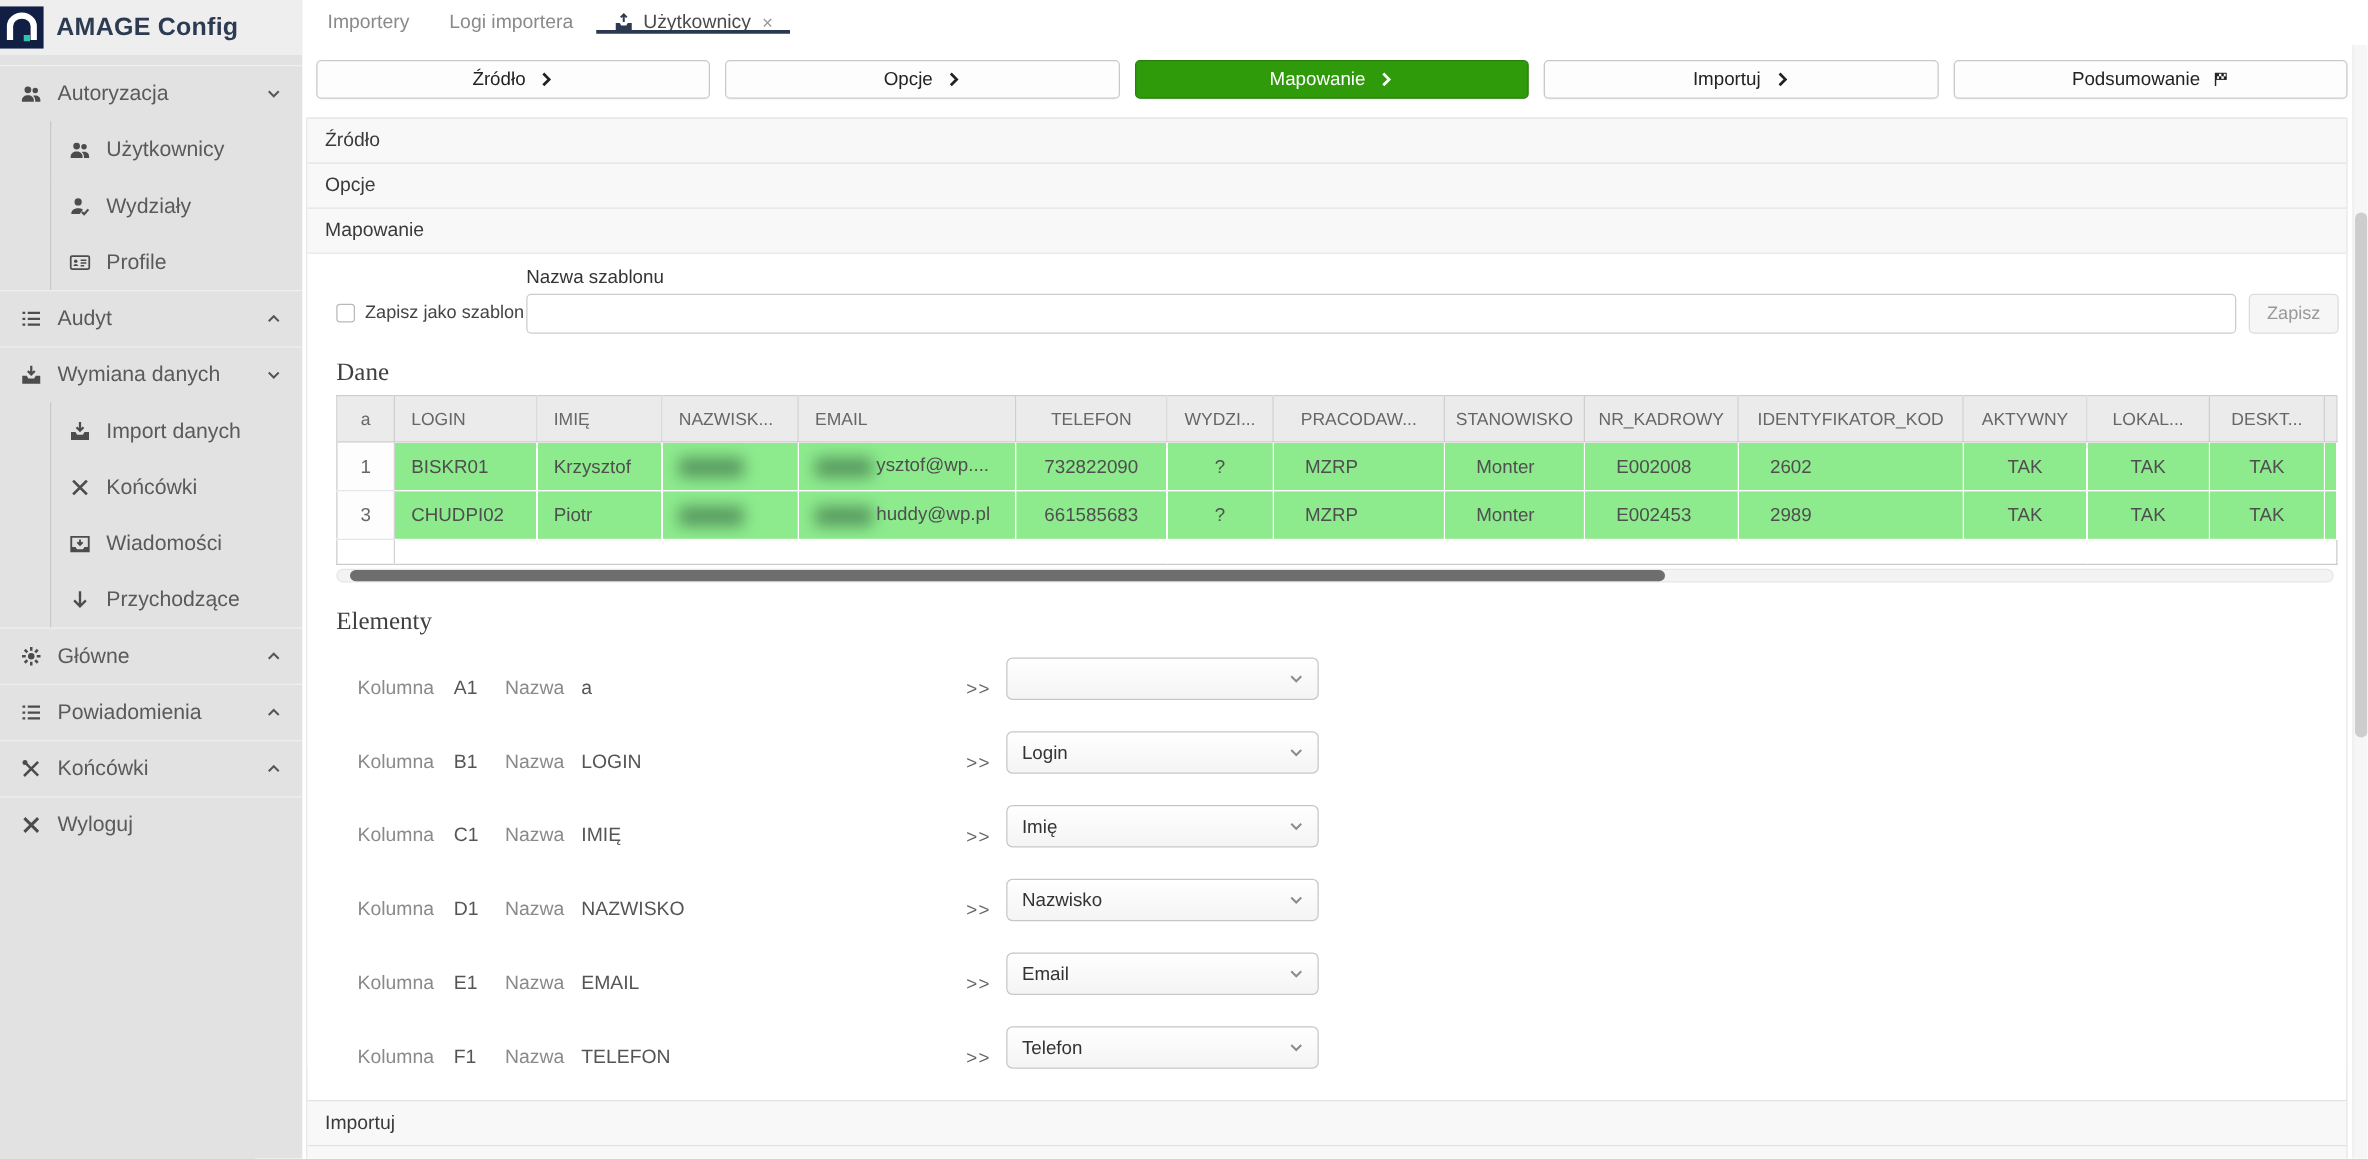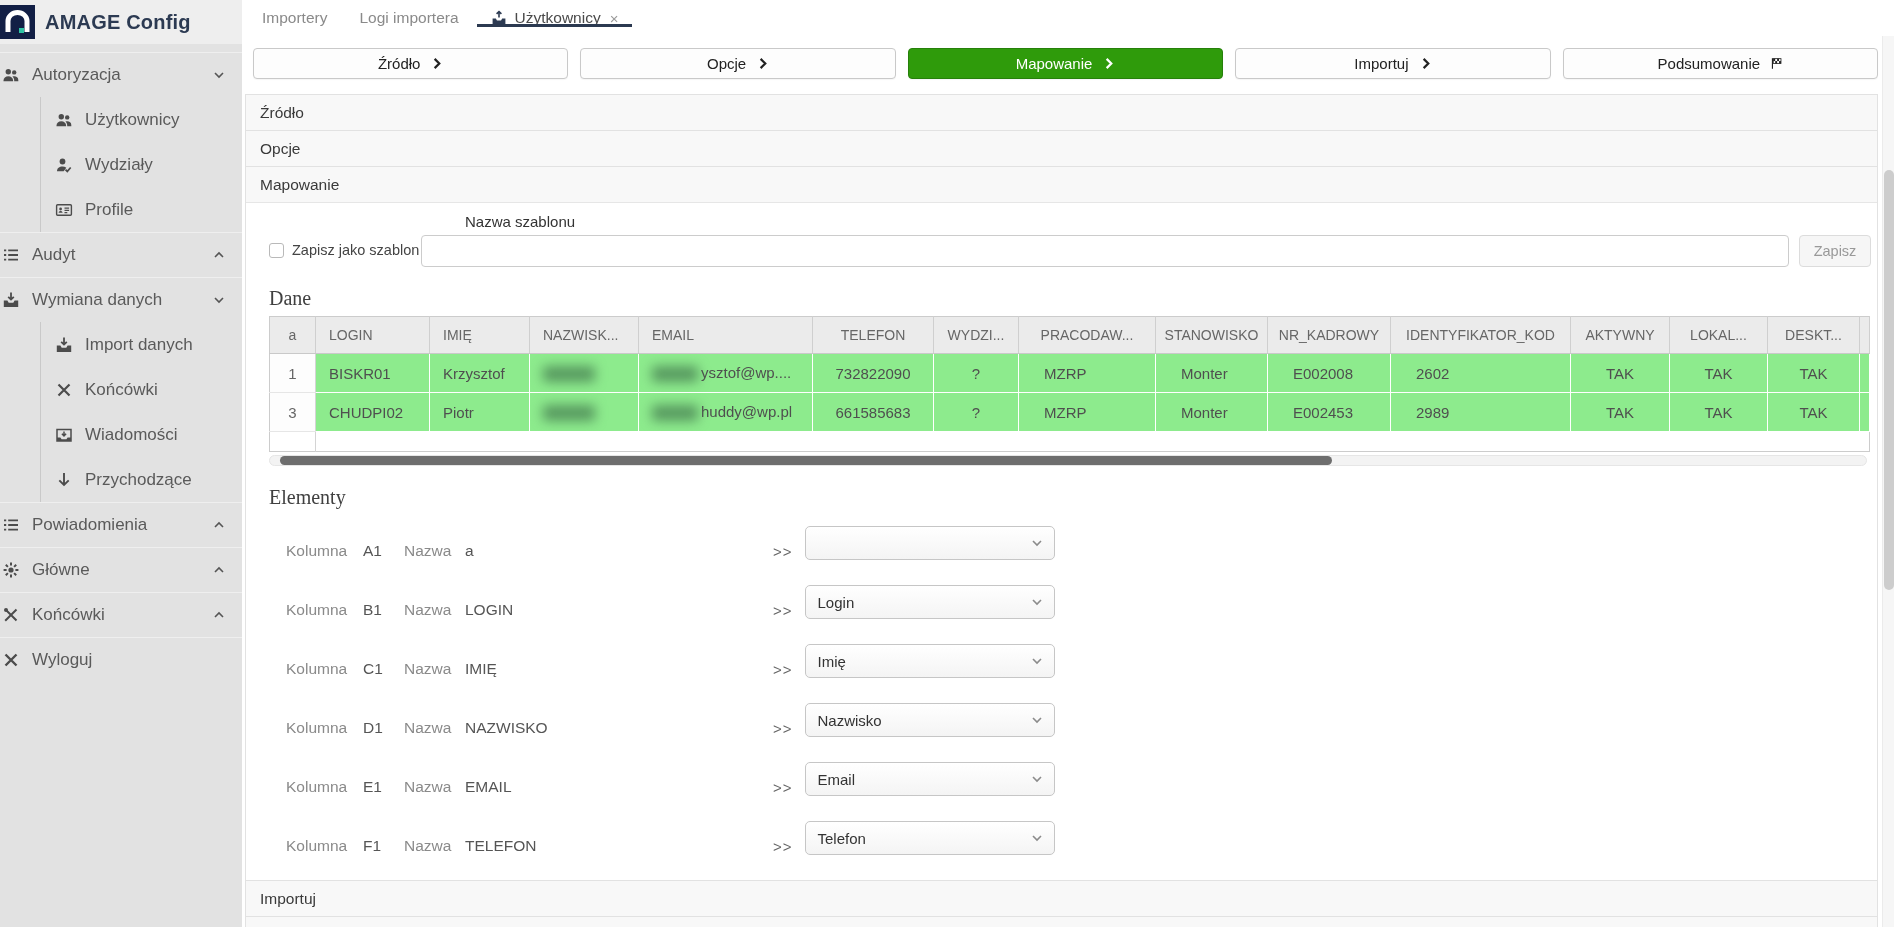--- a/index.html
+++ b/index.html
@@ -9,21 +9,21 @@
     background:#ffffff; color:#444;
   }
   .app { display:flex; width:1894px; height:927px; }
 
   
   .sidebar { width:242px; height:927px; background:#e2e2e2; flex:none; }
   .brand { height:44px; background:#eeeeee; display:flex; align-items:center; }
   .logo { width:35px; height:34px; flex:none; display:block; }
   .brand-title { font-size:20px; font-weight:bold; color:#2c3a52; margin-left:10px; letter-spacing:.2px; }
   nav { padding-top:8px; }
-  .side-item { height:45px; display:flex; align-items:center; padding-right:16px;
+  .side-item { height:45px; display:flex; align-items:center; padding-left:14px; padding-right:16px;
     color:#5a5a5a; font-size:17px; cursor:pointer; border-top:1px solid #efefef; }
   .side-item.sub { margin-left:40px; border-left:1px solid #c9c9c9; padding-left:12px; border-top:none; }
   .s-icon { width:22px; height:22px; flex:none; color:#4c4c4c; display:flex; align-items:center; justify-content:center; }
   .s-icon svg { width:18px; height:18px; }
   .s-label { margin-left:10px; white-space:nowrap; }
   .s-chev { margin-left:auto; color:#555; display:flex; }
   .s-chev svg { width:14px; height:14px; }
 
   
   .main { flex:1; position:relative; background:#fff; }
@@ -52,21 +52,21 @@
   .acc-header { height:36px; line-height:35px; padding-left:14px; font-size:15.5px; color:#3a3a3a;
     background:#f8f8f8; border-top:1px solid #e2e2e2; cursor:pointer; }
   .acc-content { background:#fff; border-top:1px solid #e6e6e6; }
 
   
   .tpl-block { display:flex; align-items:flex-end; padding:10px 6px 12px 23px; }
   .chk-wrap { display:flex; align-items:center; gap:8px; width:152px; margin-bottom:9px; flex:none;
     font-size:14.5px; color:#444; cursor:pointer; }
   .checkbox { width:15px; height:15px; background:#fff; border:1px solid #b9b9b9; border-radius:3px; flex:none; }
   .tpl-field { flex:1; display:flex; flex-direction:column; }
-  .tpl-label { font-size:15px; color:#333; margin-bottom:5px;margin-left:44px; }
+  .tpl-label { font-size:15px; color:#333; margin-bottom:5px; }
   .tpl-input { height:32px; border:1px solid #ccc; border-radius:4px; font-size:15px; padding:0 10px;
     font-family:inherit; color:#333; outline:none; width:100%; }
   .btn-save { width:72px; height:32px; margin-left:10px; flex:none; background:#f6f6f6; border:1px solid #dcdcdc;
     border-radius:4px; font-size:14.5px; color:#999; font-family:inherit; cursor:pointer; }
 
   .sect-label { font-size:20px; color:#404040; margin:8px 0 6px 23px;font-family:Liberation Serif, serif; }
   .sect-label.elements { margin-top:20px; }
 
   
   .data-table { margin-left:23px; width:1598px; }
@@ -229,38 +229,38 @@
           <span class="s-icon">
             <svg viewBox="0 0 18 18">
               <path d="M9 2v12M4.3 9.3L9 14l4.7-4.7" stroke="currentColor" stroke-width="1.9" fill="none"></path>
             </svg>
           </span>
           <span class="s-label">Przychodzące</span>
         </div>
         <div class="side-item">
           <span class="s-icon">
             <svg viewBox="0 0 18 18">
-              <path d="M2 4.3h2.2M2 9h2.2M2 13.7h2.2M6.2 4.3H16M6.2 9H16M6.2 13.7H16" stroke="currentColor" stroke-width="1.8" fill="none"></path>
-            </svg>
-          </span>
-          <span class="s-label">Powiadomienia</span>
-          <span class="s-chev">
-            <svg viewBox="0 0 14 14">
-              <path d="M3 9l4-4 4 4" fill="none" stroke="currentColor" stroke-width="1.6"></path>
-            </svg>
-          </span>
-        </div>
-        <div class="side-item">
-          <span class="s-icon">
-            <svg viewBox="0 0 18 18">
               <circle cx="9" cy="9" r="2.6" fill="currentColor"></circle>
               <path d="M9 1.6v3M9 13.4v3M1.6 9h3M13.4 9h3M3.8 3.8l2.1 2.1M12.1 12.1l2.1 2.1M14.2 3.8l-2.1 2.1M5.9 12.1l-2.1 2.1" stroke="currentColor" stroke-width="2" fill="none"></path>
             </svg>
           </span>
           <span class="s-label">Główne</span>
+          <span class="s-chev">
+            <svg viewBox="0 0 14 14">
+              <path d="M3 9l4-4 4 4" fill="none" stroke="currentColor" stroke-width="1.6"></path>
+            </svg>
+          </span>
+        </div>
+        <div class="side-item">
+          <span class="s-icon">
+            <svg viewBox="0 0 18 18">
+              <path d="M2 4.3h2.2M2 9h2.2M2 13.7h2.2M6.2 4.3H16M6.2 9H16M6.2 13.7H16" stroke="currentColor" stroke-width="1.8" fill="none"></path>
+            </svg>
+          </span>
+          <span class="s-label">Powiadomienia</span>
           <span class="s-chev">
             <svg viewBox="0 0 14 14">
               <path d="M3 9l4-4 4 4" fill="none" stroke="currentColor" stroke-width="1.6"></path>
             </svg>
           </span>
         </div>
         <div class="side-item">
           <span class="s-icon">
             <svg viewBox="0 0 18 18">
               <path d="M3.2 14.8L14.5 3.5M3.5 3.5l11 11" stroke="currentColor" stroke-width="2" fill="none"></path>

